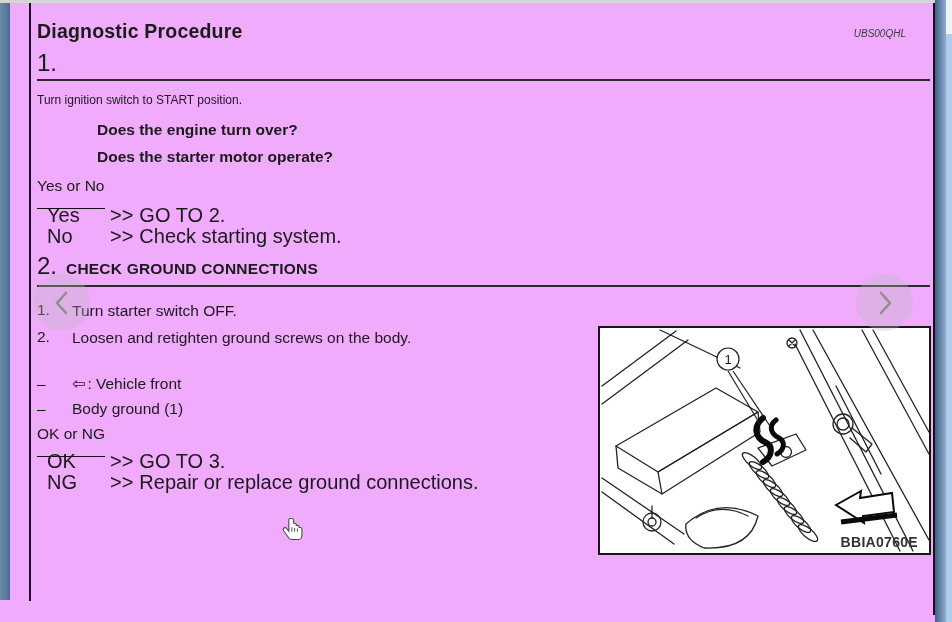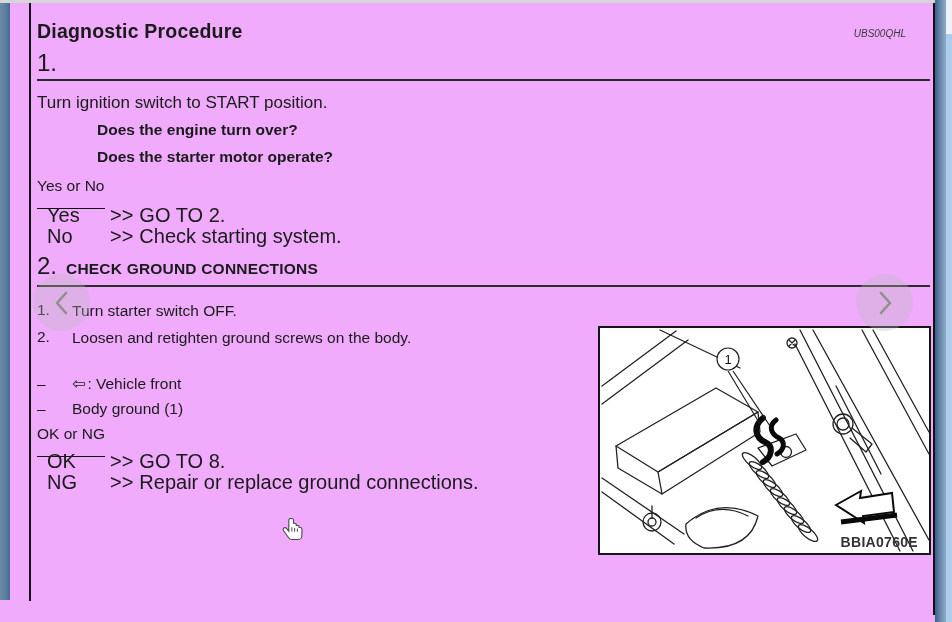--- a/index.html
+++ b/index.html
@@ -20,21 +20,21 @@
   .scroll-strip .track-top { position:absolute; left:0; top:0; width:6px; height:34px; background:#eef3f9; }
 
   
   .abs { position:absolute; }
   .doc-title { left:37px; top:20px; font-size:19.5px; font-weight:bold; letter-spacing:.2px; }
   .doc-code { top:28px; right:46px; font-size:10px; font-style:italic; color:#3a3a3a; }
   .sec-head { left:37px; display:flex; align-items:baseline; gap:9px; }
   .sec-head .num { font-size:24px; font-weight:500; }
   .sec-head .cap { font-size:15.5px; font-weight:bold; letter-spacing:.2px; }
   .rule { left:37px; width:893px; height:2px; background:#2b2b2b; }
-  .body-text { font-size:17px; }
+  .body-text { font-size:12px; }
   .q { left:97px; font-size:15.5px; font-weight:bold; }
   .decision { left:37px; font-size:15.5px; }
   .decision span { border-bottom:1.6px solid #111; padding-bottom:14px; }
   .outcome { left:47px; display:flex; font-size:20px; }
   .outcome .opt { width:63px; }
   .outcome .act { margin-left:6px; }
   .step { left:37px; display:flex; font-size:15.5px; }
   .step .n { width:35px; }
   .step .t { max-width:430px; line-height:20px; }
   .refline { display:flex; align-items:baseline; }
@@ -125,21 +125,21 @@
     <span class="b">–</span>
     <span>Body ground (1)</span>
   </div>
 
   <p class="abs decision" style="top:425px;">
     <span>OK or NG</span>
   </p>
   <div class="abs outcome" style="top:450px;">
     <span class="opt">OK</span>
     <span class="arr">&gt;&gt;</span>
-    <span class="act">GO TO 8.</span>
+    <span class="act">GO TO 3.</span>
   </div>
   <div class="abs outcome" style="top:471px;">
     <span class="opt">NG</span>
     <span class="arr">&gt;&gt;</span>
     <span class="act">Repair or replace ground connections.</span>
   </div>
 
   <div class="figure">
     <svg width="329" height="225" viewBox="0 0 329 225">
       <g fill="none" stroke="#222" stroke-width="1.3" stroke-linecap="round" stroke-linejoin="round">

